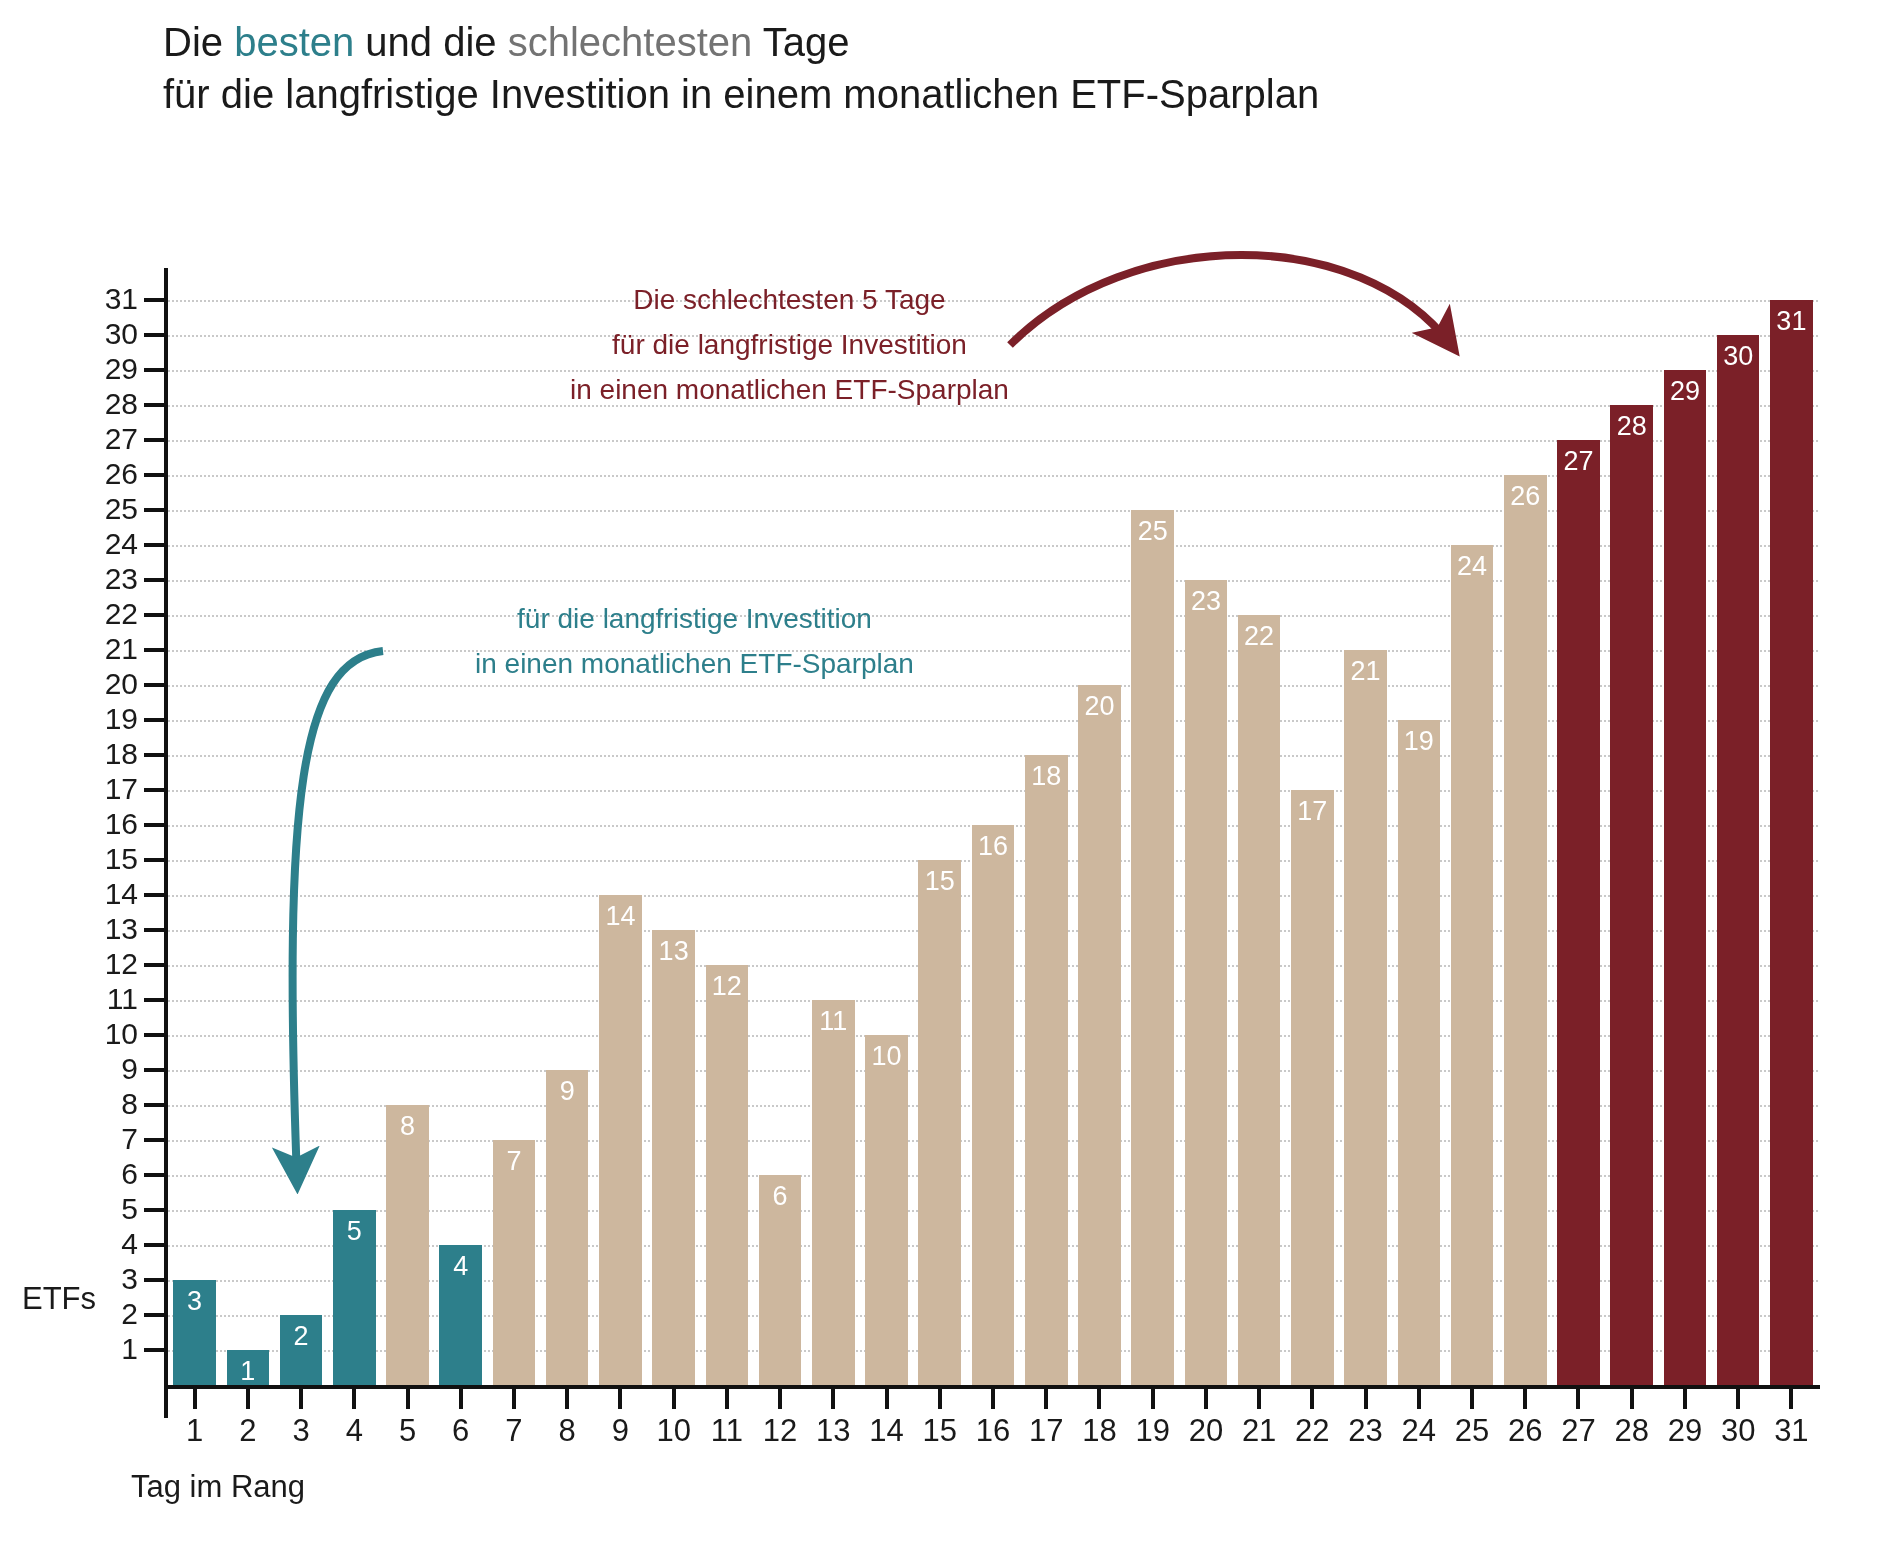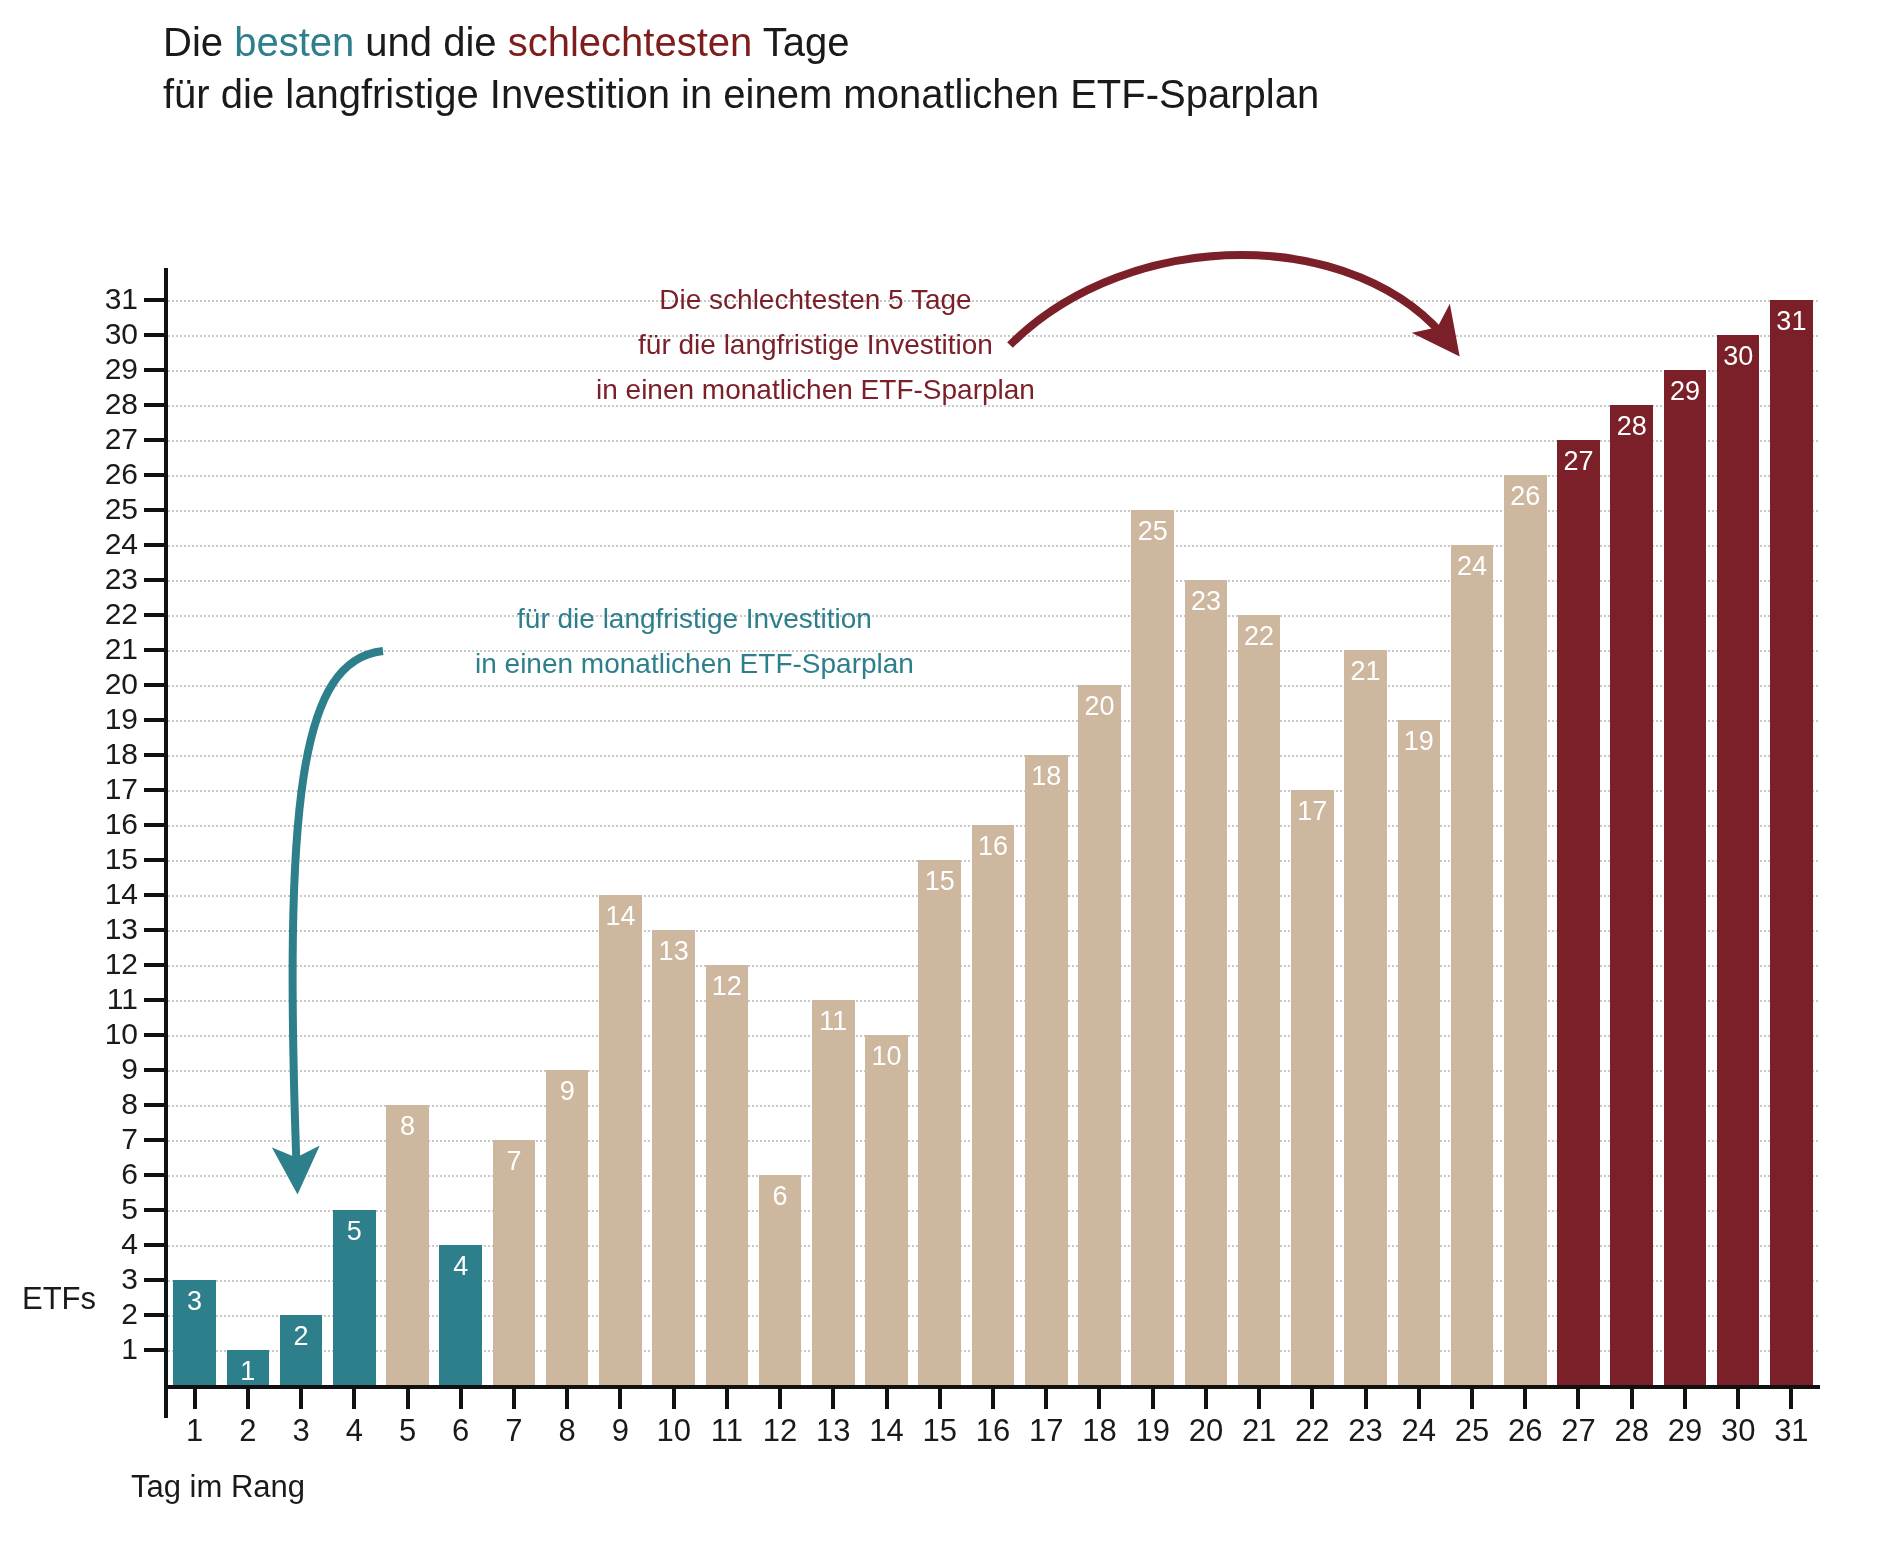--- a/index.html
+++ b/index.html
@@ -2,21 +2,21 @@
 <html><head>
 <meta charset="utf-8">
 <style>
   html,body{margin:0;padding:0;background:#ffffff;}
   body{width:1904px;height:1541px;font-family:"Liberation Sans",sans-serif;color:#111;overflow:hidden;}
   .page{position:relative;width:1904px;height:1541px;}
 
   
   .title{position:absolute;left:163px;top:16px;font-size:40px;line-height:52px;font-weight:400;color:#1a1a1a;white-space:nowrap;}
   .title .best{color:#2d7f8b;}
-  .title .worst{color:#7f1d1d;}
+  .title .worst{color:#737373;}
   .subtitle{position:absolute;left:163px;top:160px;font-size:25px;line-height:33px;color:#1a1a1a;white-space:nowrap;}
 
   
   .plot{position:absolute;left:168px;top:272px;width:1650px;height:1060px;}
   .axis-left{position:absolute;left:164px;top:268px;width:4px;height:1150px;background:#111;}
   .axis-bottom{position:absolute;left:164px;top:1385px;width:1656px;height:4px;background:#111;}
 
   .gridline{position:absolute;left:0;height:0;border-top:2px dotted #c9c9c9;width:1650px;}
   .ylab{position:absolute;text-align:right;font-size:30px;color:#1a1a1a;line-height:30px;}
 
@@ -310,21 +310,21 @@
       <div class="xtick" style="left: 1736.16px;"></div>
       <div class="xlab" style="left: 1711.55px; width: 53.2258px;">30</div>
       <div class="xtick" style="left: 1789.39px;"></div>
       <div class="xlab" style="left: 1764.77px; width: 53.2258px;">31</div>
     </div>
 
   <div class="anno best" id="anno-best" style="left:475px;top:596px;">
       <div>für die langfristige Investition</div>
       <div>in einen monatlichen ETF-Sparplan</div>
     </div>
-  <div class="anno worst" id="anno-worst" style="left:596px;top:277px;">
+  <div class="anno worst" id="anno-worst" style="left:570px;top:277px;">
       <div>Die schlechtesten 5 Tage</div>
       <div>für die langfristige Investition</div>
       <div>in einen monatlichen ETF-Sparplan</div>
     </div>
 
   <svg class="arrowsvg" width="1904" height="1541">
     <defs>
       <marker id="ah-best" markerWidth="6" markerHeight="6" refX="4.2" refY="3" orient="auto">
         <path d="M0,0 L6,3 L0,6 L1.4,3 z" fill="#2d7f8b"></path>
       </marker>

